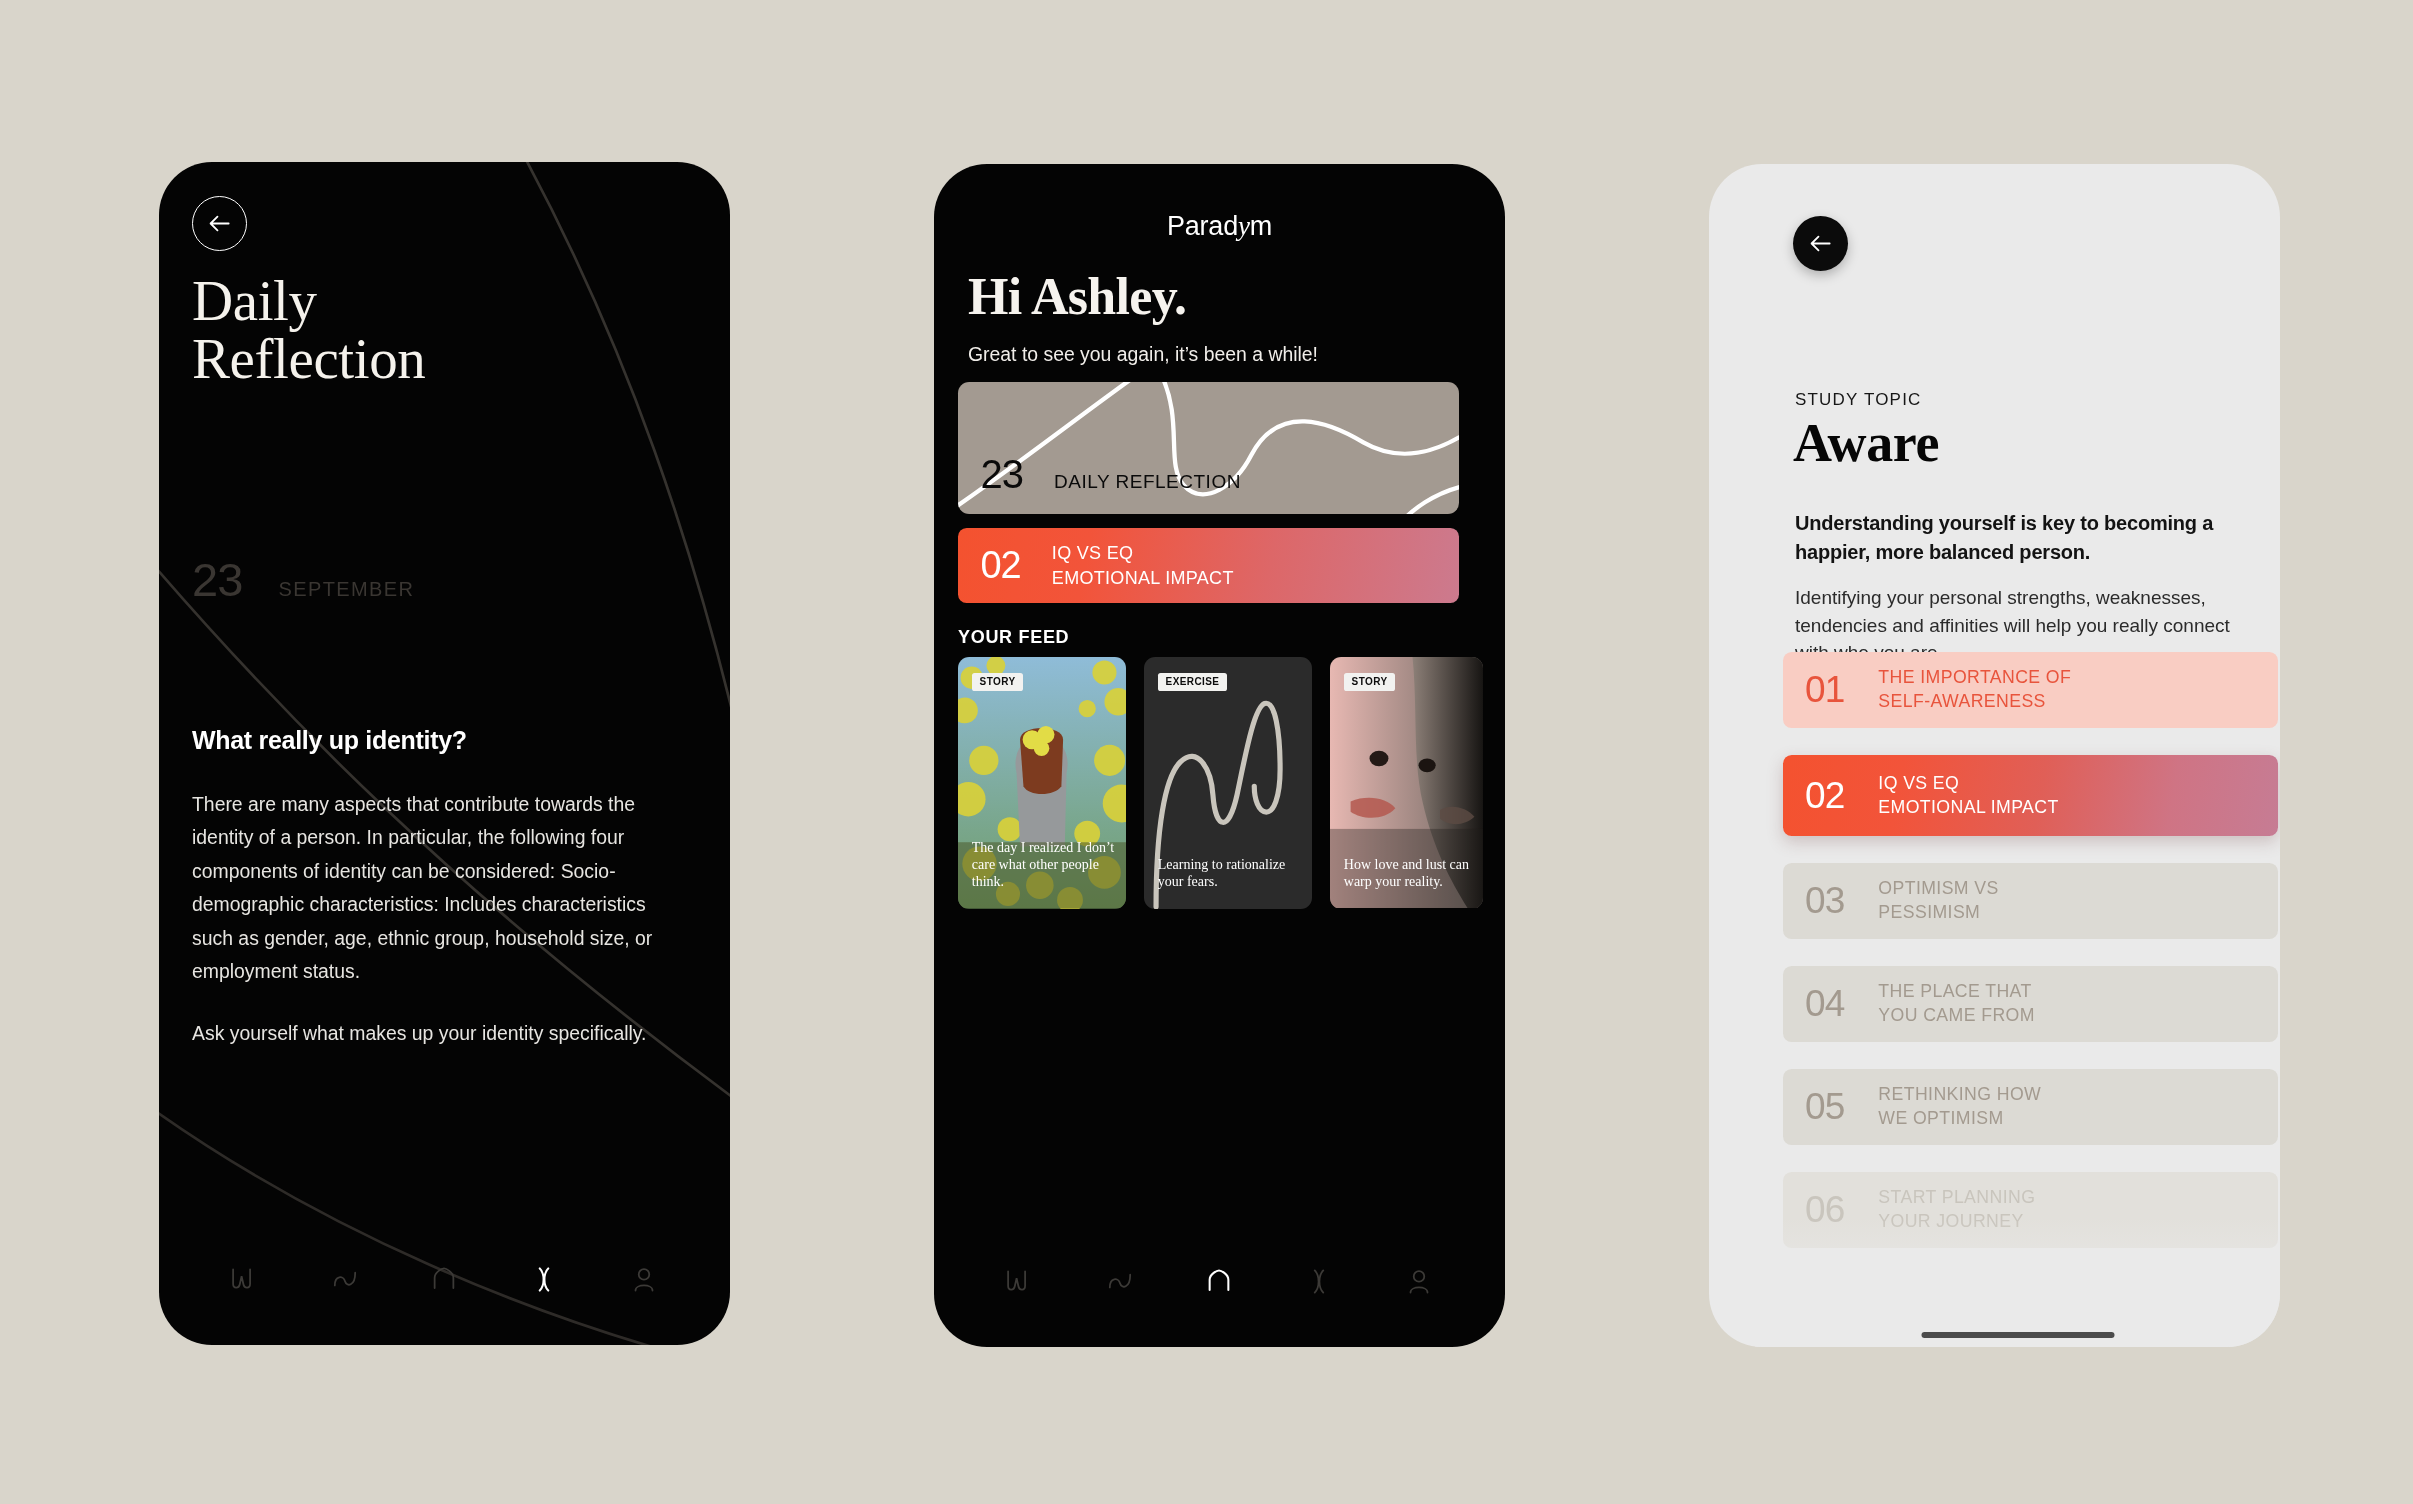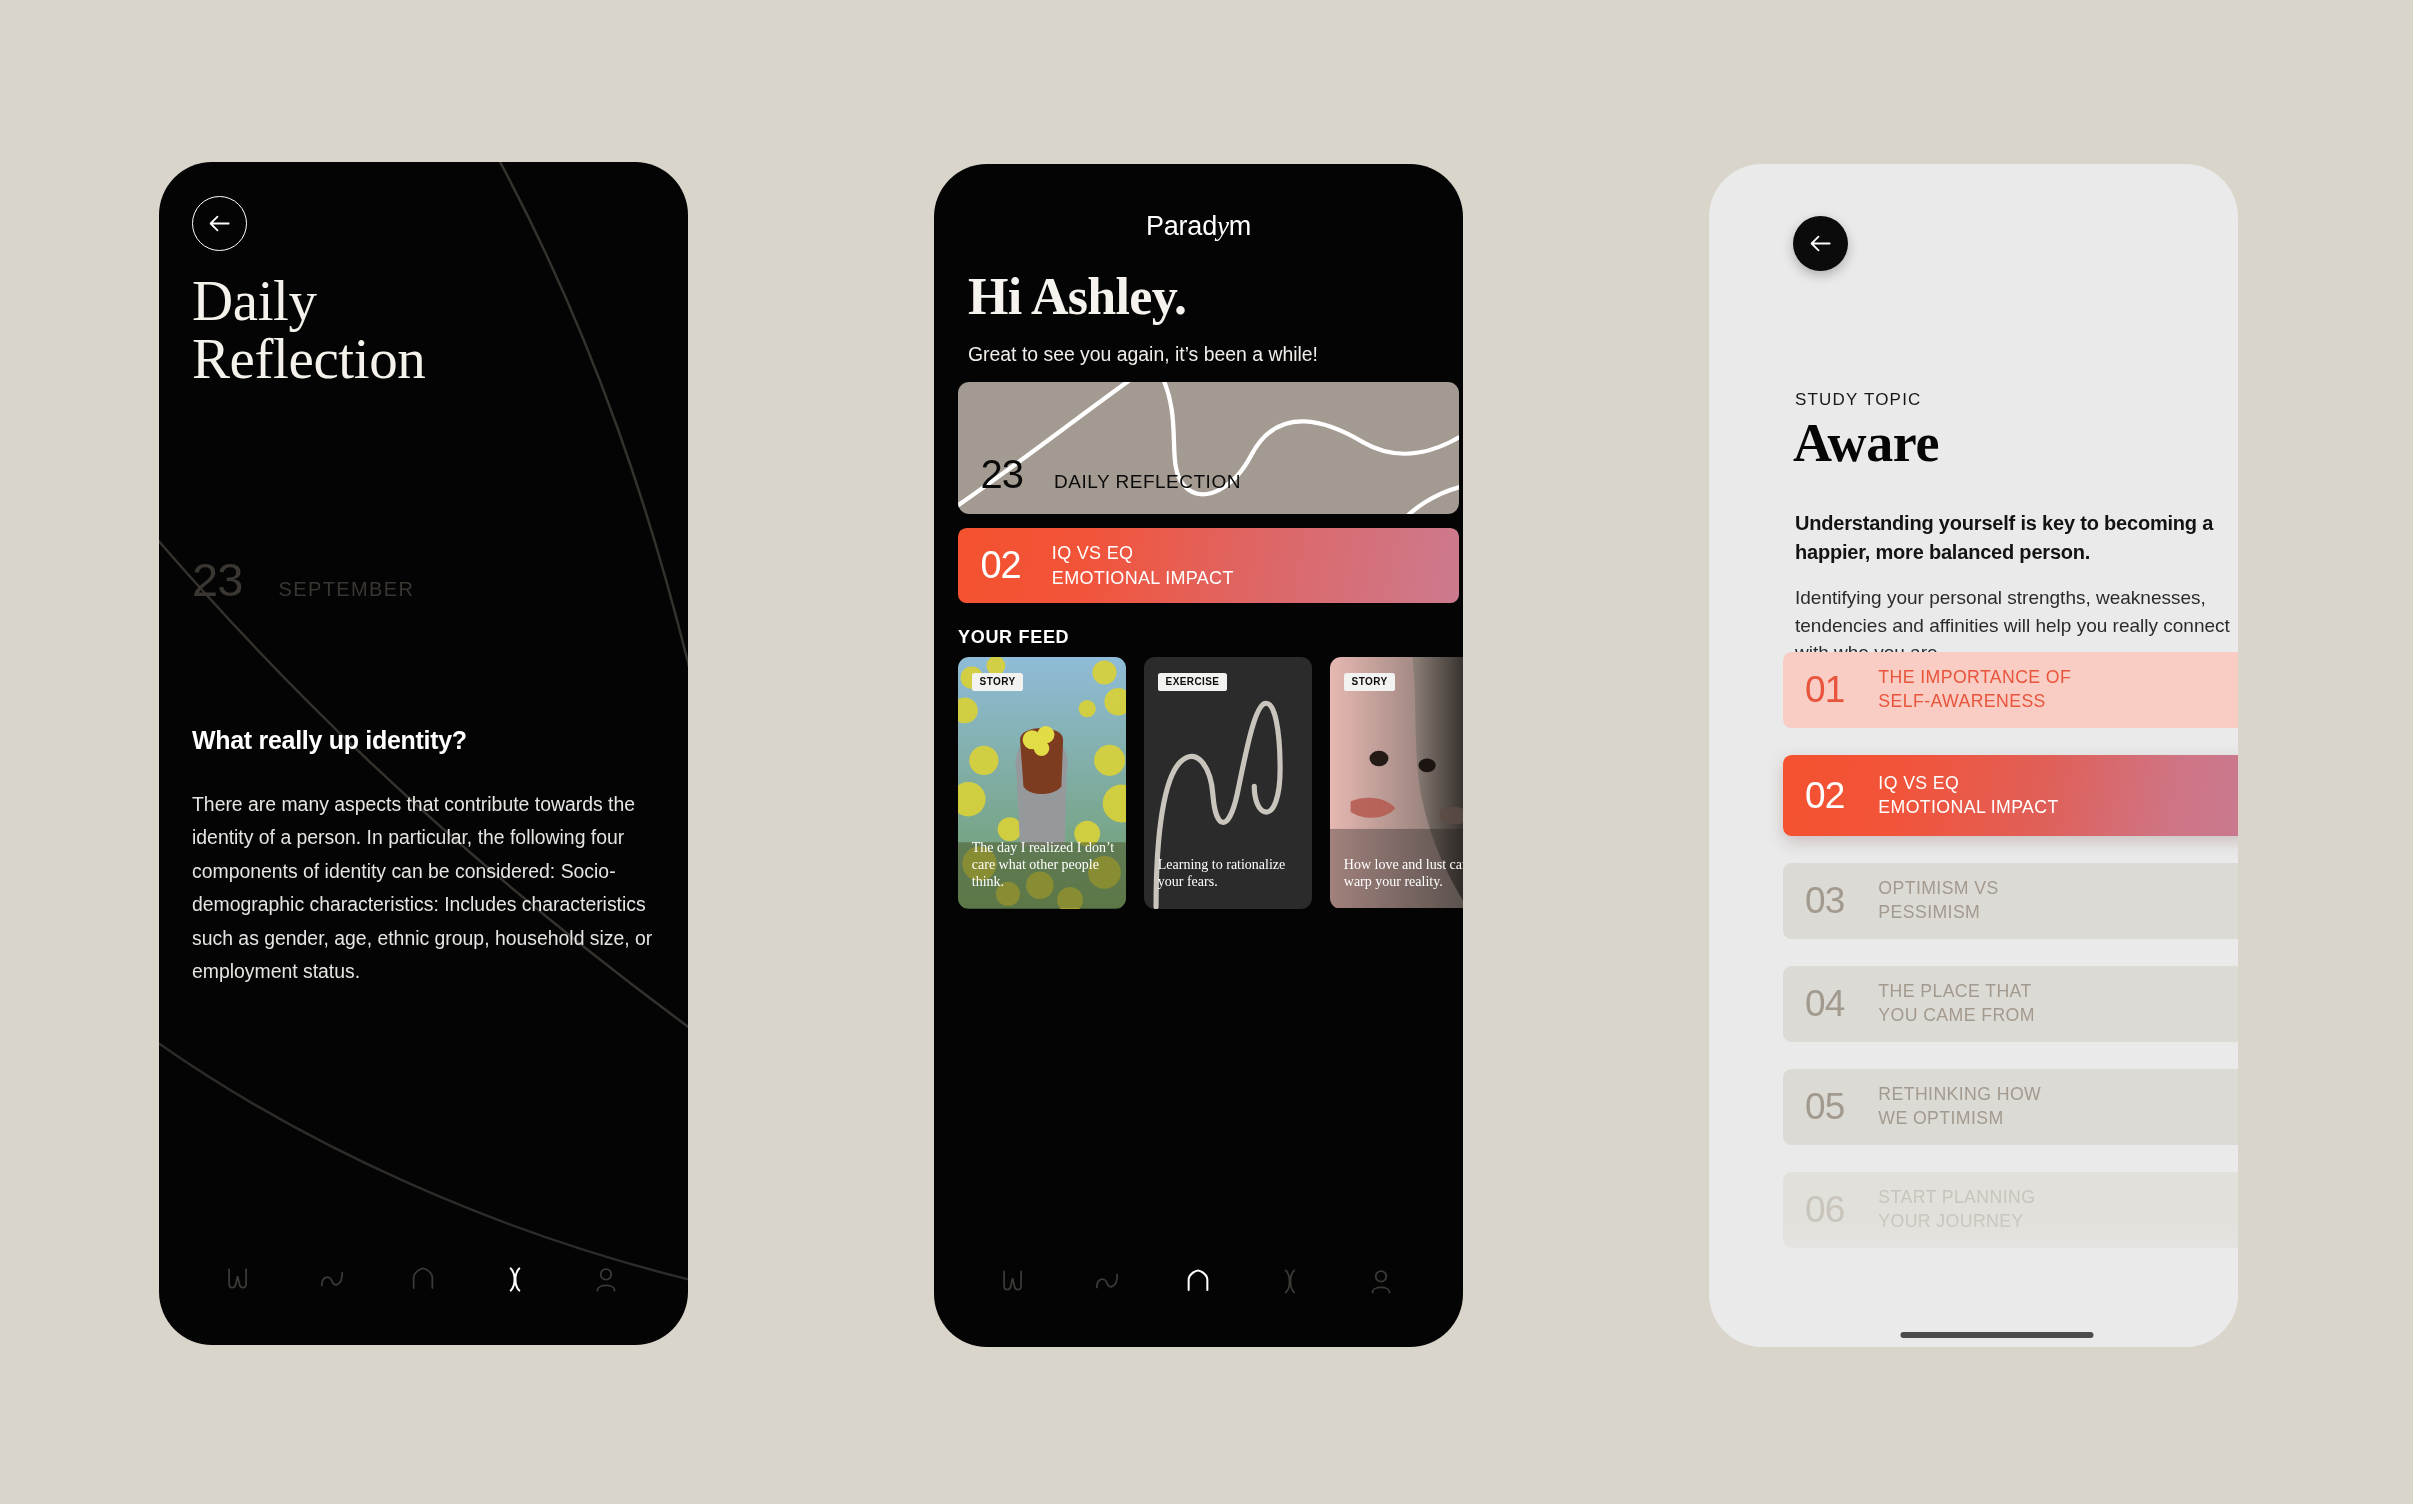--- a/index.html
+++ b/index.html
@@ -7,21 +7,21 @@
     width: 2413px; height: 1505px;
     background: #d9d5cb;
     font-family: "Liberation Sans", sans-serif;
     overflow: hidden;
   }
   .stage { position: relative; width: 2413px; height: 1505px; }
 
   
   .phone {
     position: absolute;
-    width: 529px; height: 1183px;
+    width: 571px; height: 1183px;
     border-radius: 53px;
     overflow: hidden;
   }
   .phone.dark { background: #040404; }
   .phone.light { background: #eaeaea; padding-left: 46px; }
 
   #phone-1 { left: 159px; top: 162px; }
   #phone-2 { left: 934px; top: 164px; }
   #phone-3 { left: 1709px; top: 164px; }
 
@@ -227,20 +227,21 @@
 
       <div id="p1-daterow">
         <span id="p1-day">23</span>
         <span id="p1-month">SEPTEMBER</span>
       </div>
 
       <h2 id="p1-question">What really up identity?</h2>
 
       <div id="p1-body">
         <p>There are many aspects that contribute towards the identity of a person. In particular, the following four components of identity can be considered: Socio-demographic characteristics: Includes characteristics such as gender, age, ethnic group, household size, or employment status.</p>
+        <p>Ask yourself what makes up your identity specifically.</p>
       </div>
 
       <nav class="bottomnav">
         <div class="navitem">
           <svg width="34" height="29" viewBox="0 0 40 34">
               <path d="M6 5 V22 C6 28 13 28 14 22 L16 13 L18 22 C19 28 26 28 26 22 V5" fill="none" class="nav-dim" stroke-width="2.1" stroke-linecap="round"></path>
             </svg>
         </div>
         <div class="navitem">
           <svg width="34" height="29" viewBox="0 0 40 34">

